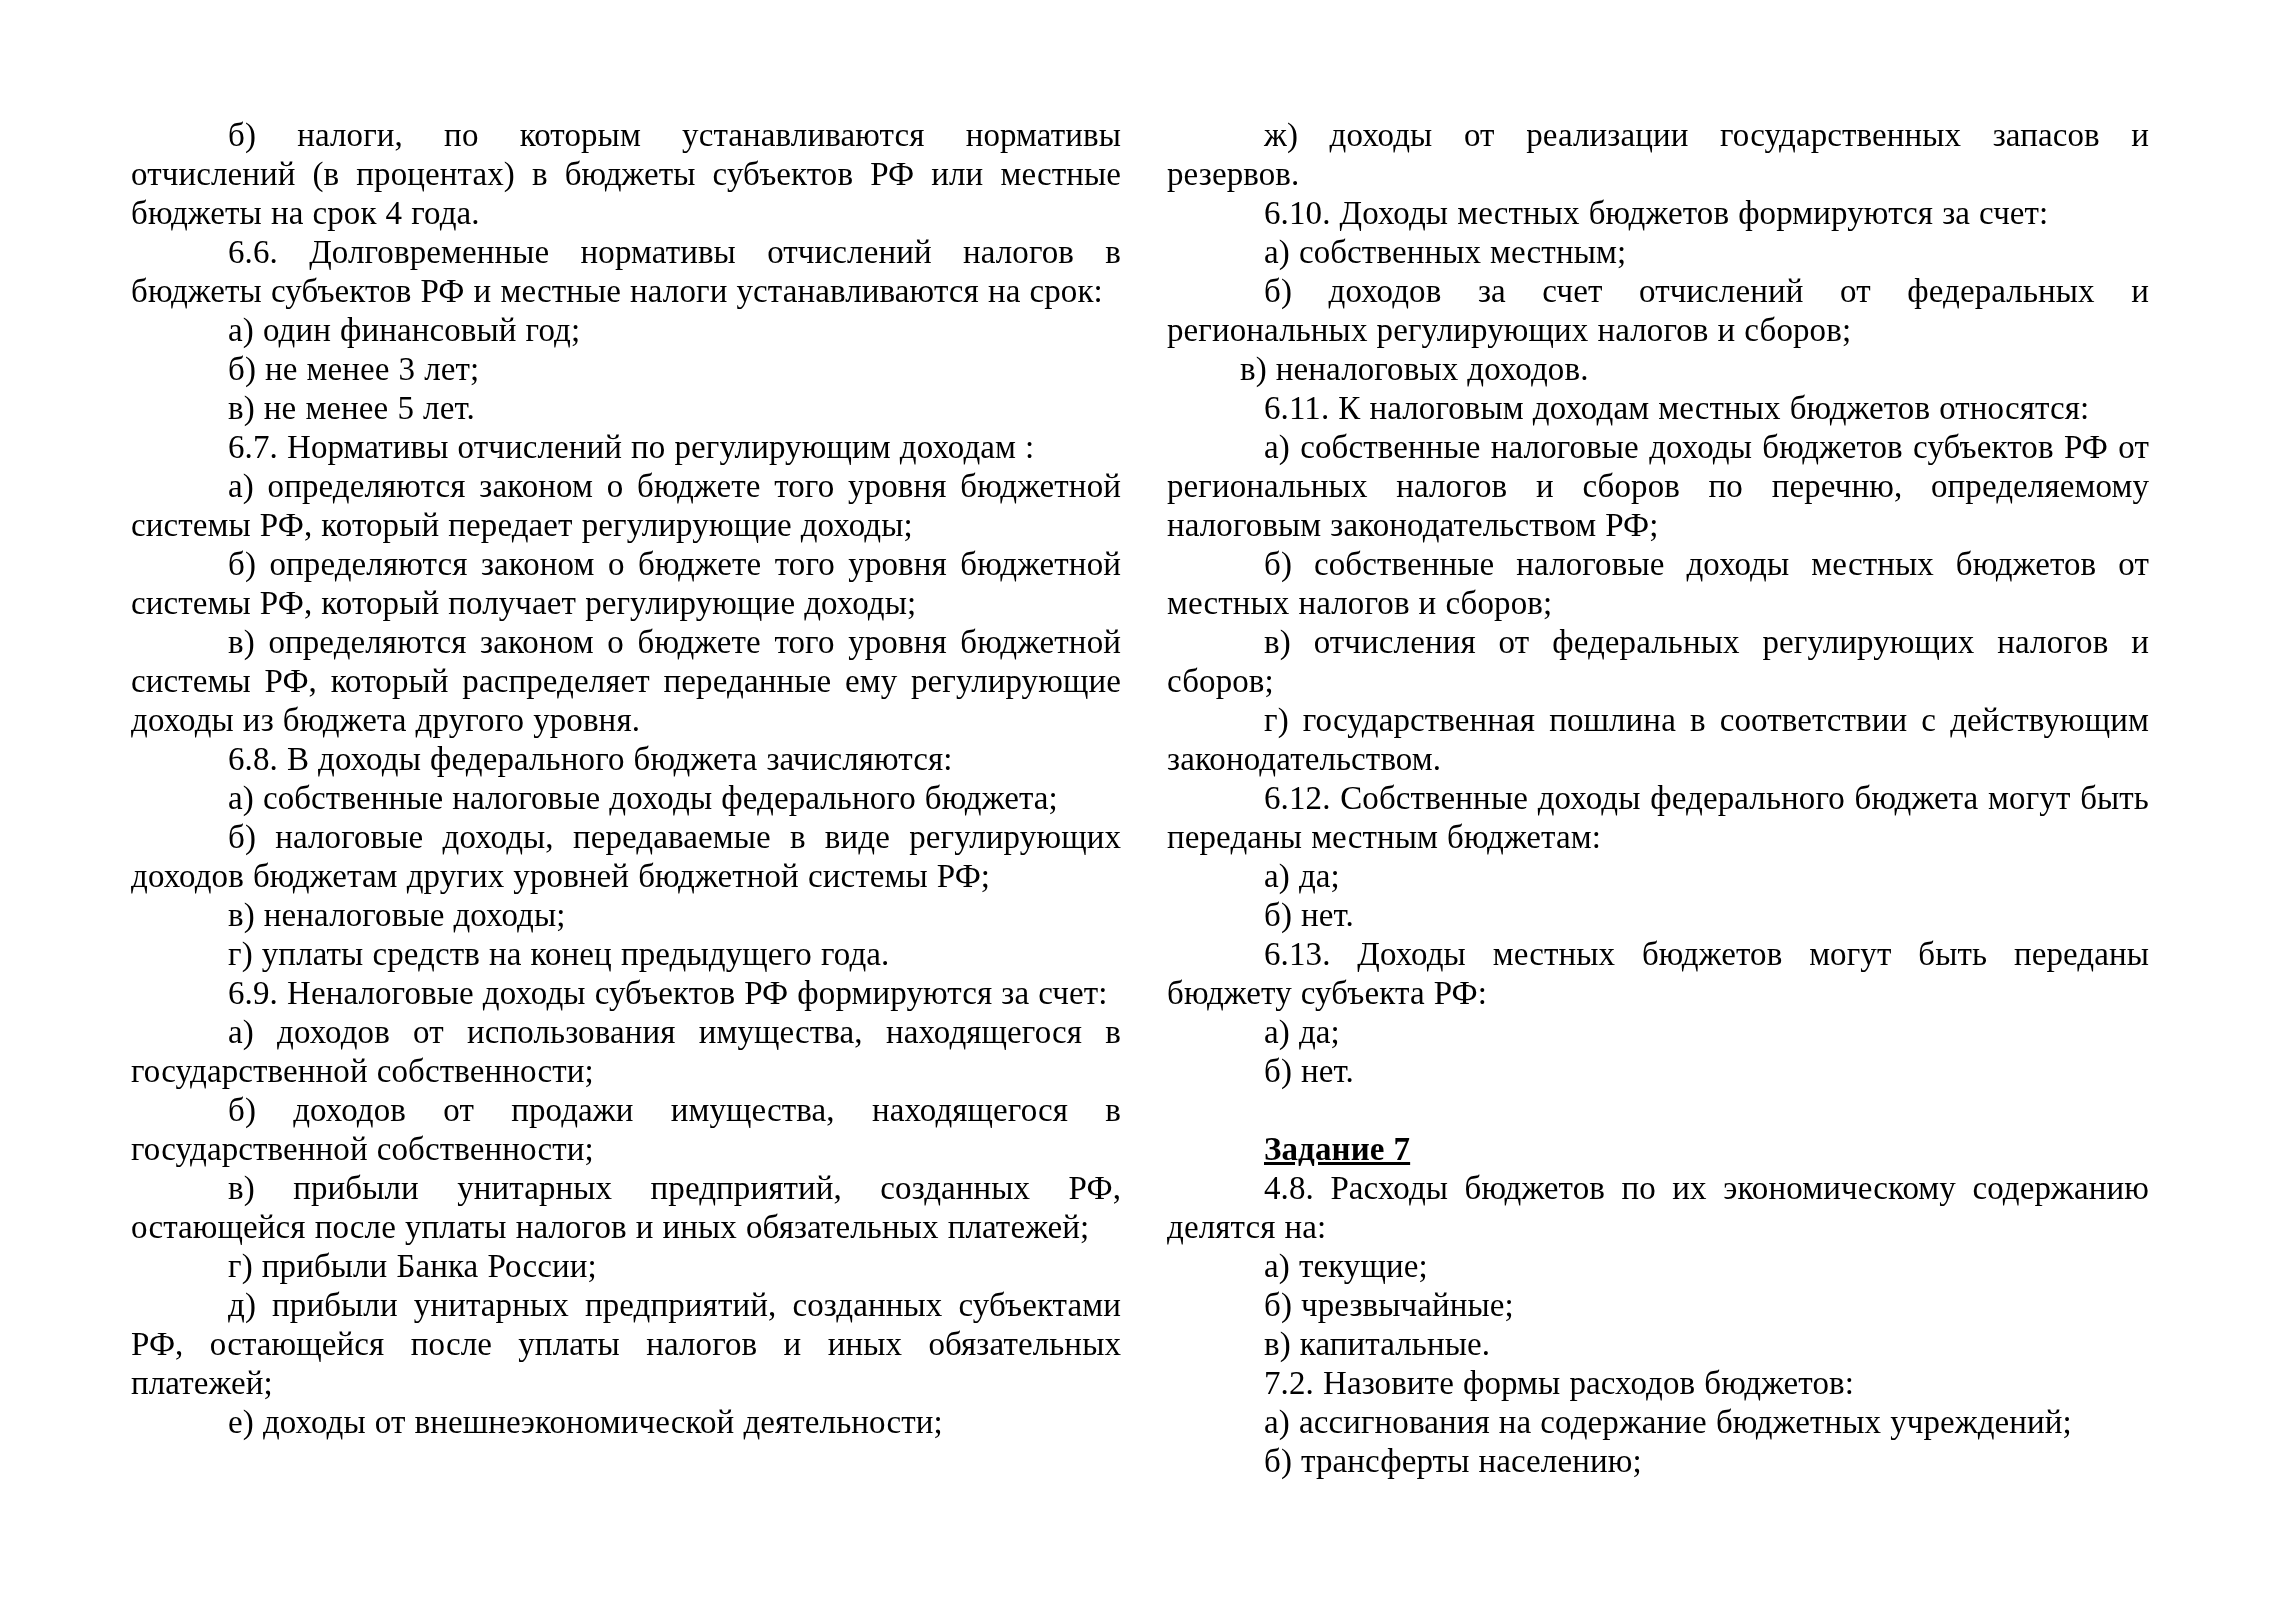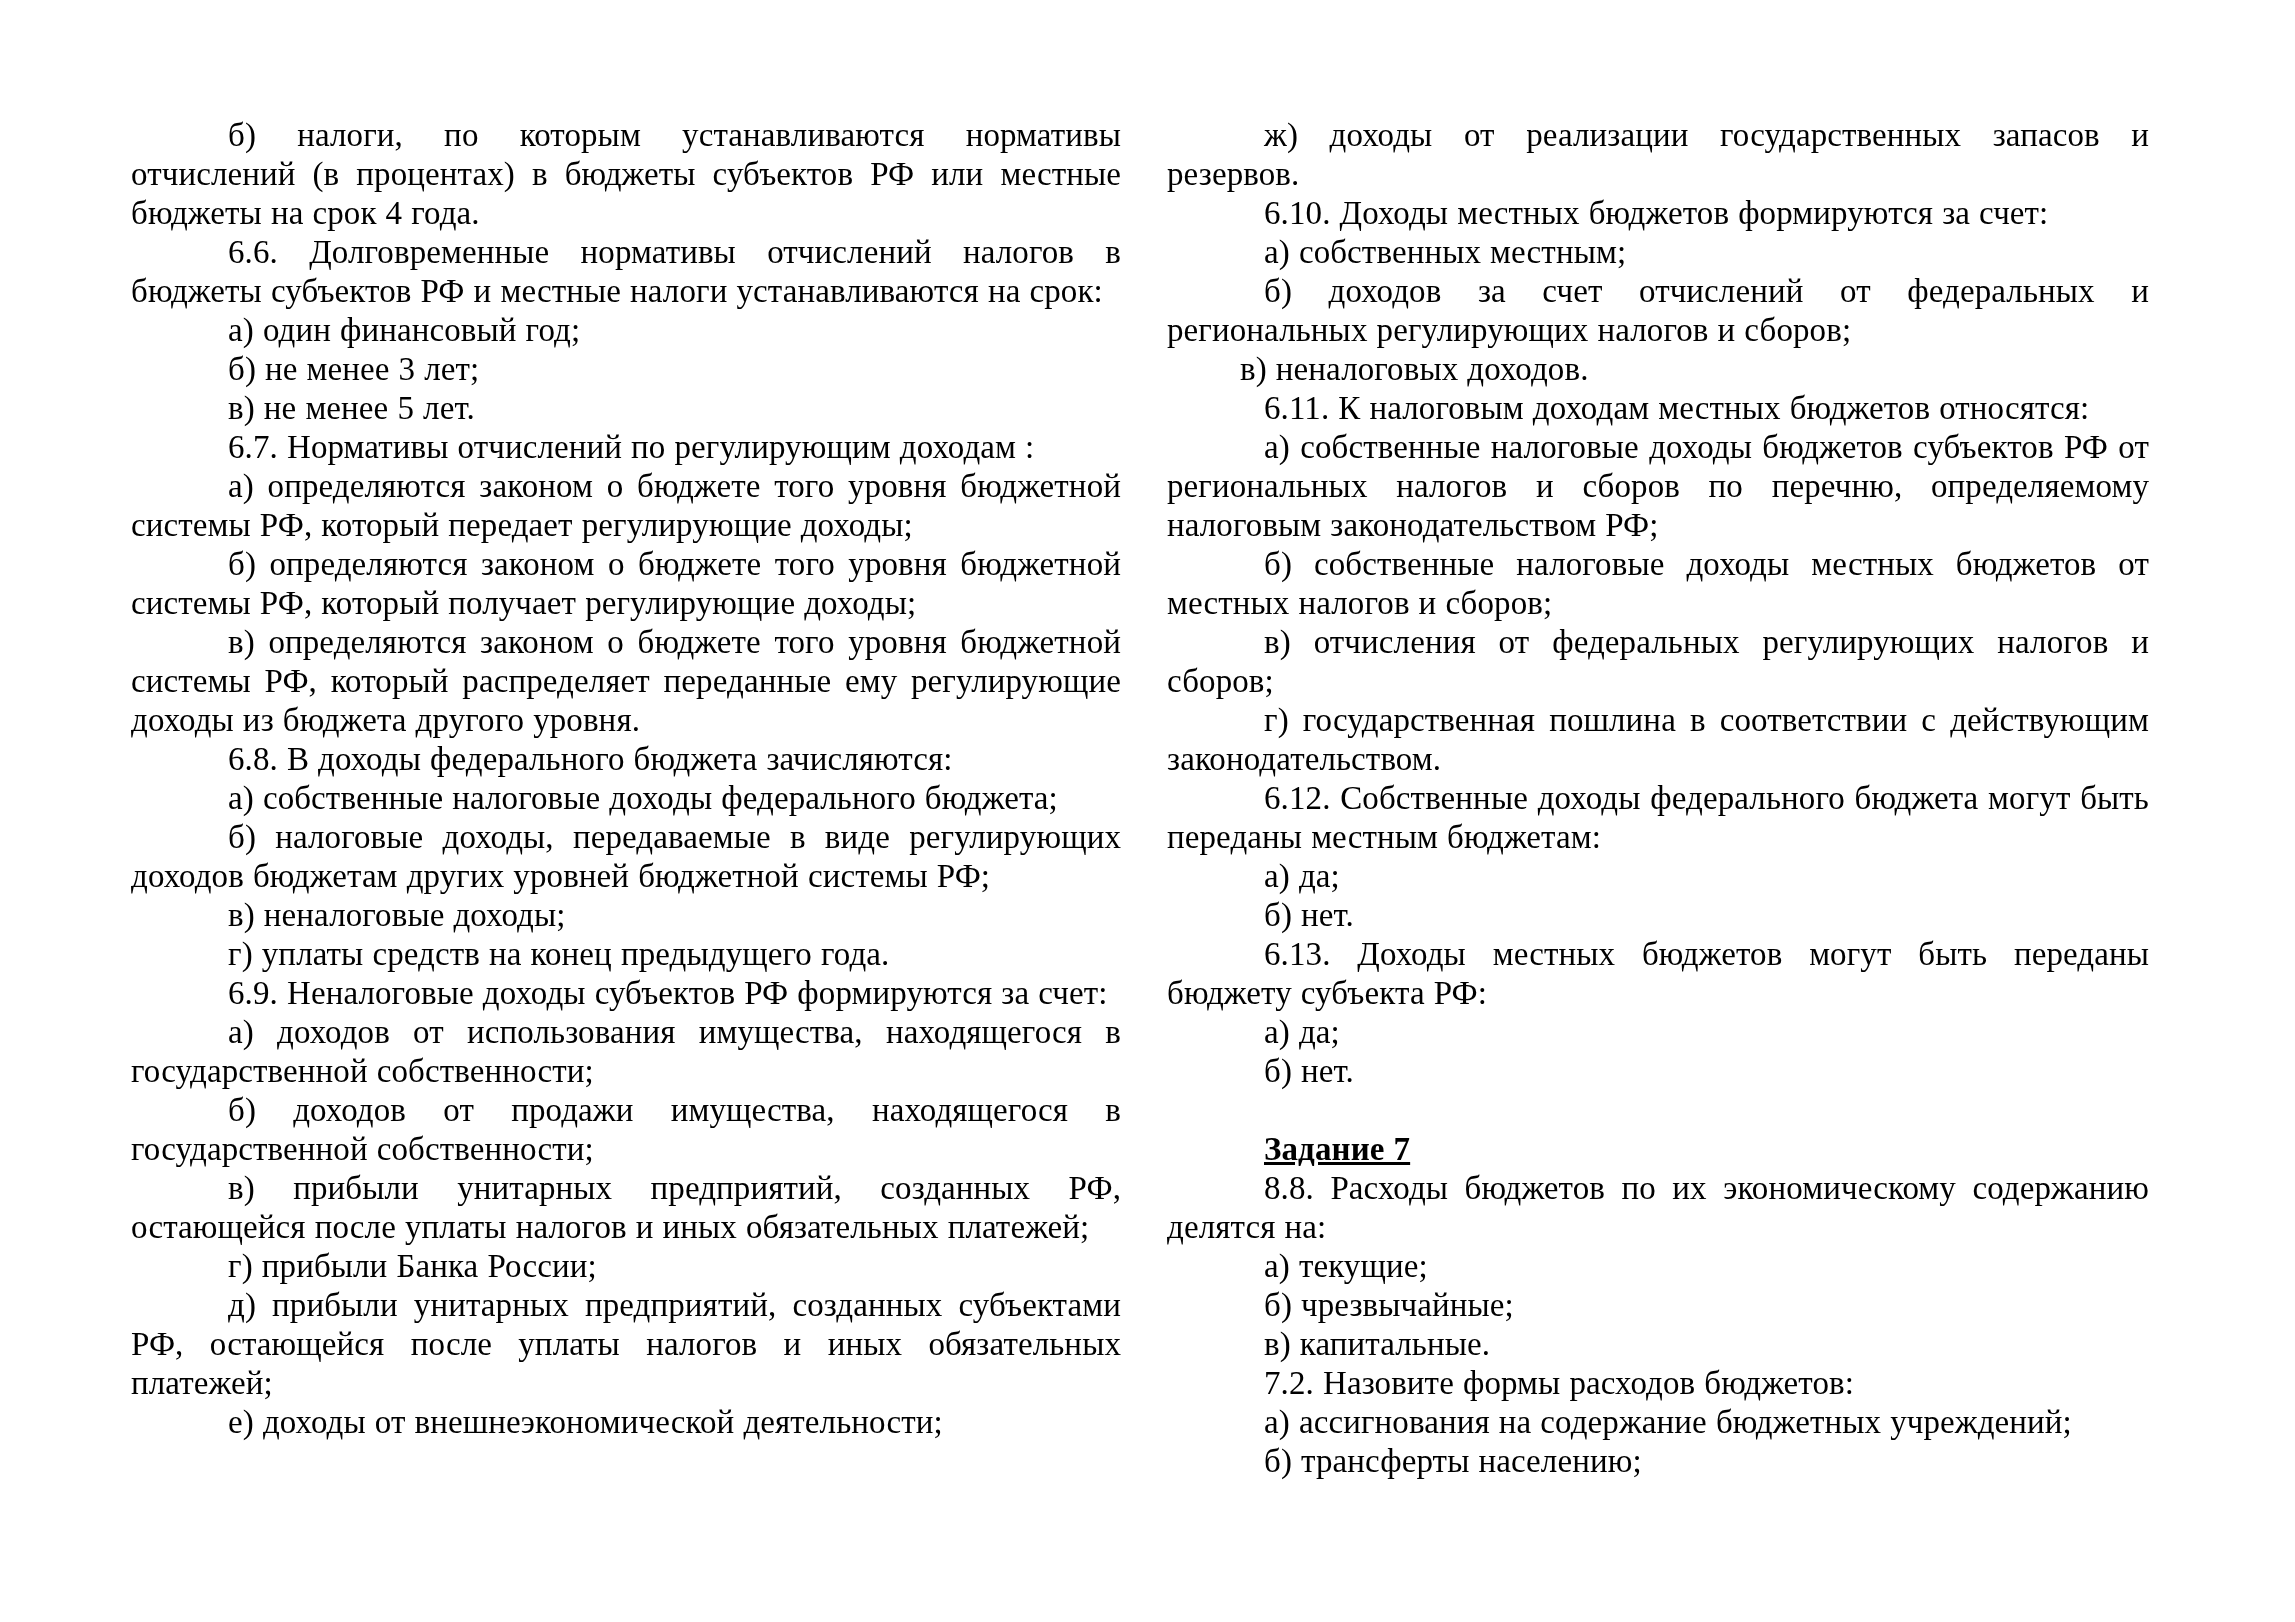--- a/index.html
+++ b/index.html
@@ -78,21 +78,21 @@
       <p class="para">в) отчисления от федеральных регулирующих налогов и сборов;</p>
       <p class="para">г) государственная пошлина в соответствии с действующим законодательством.</p>
       <p class="para">6.12. Собственные доходы федерального бюджета могут быть переданы местным бюджетам:</p>
       <p class="para">а) да;</p>
       <p class="para">б) нет.</p>
       <p class="para">6.13. Доходы местных бюджетов могут быть переданы бюджету субъекта РФ:</p>
       <p class="para">а) да;</p>
       <p class="para">б) нет.</p>
       <div class="spacer-line"></div>
       <p class="para bold">Задание 7</p>
-      <p class="para">8.8. Расходы бюджетов по их экономическому содержанию делятся на:</p>
+      <p class="para">4.8. Расходы бюджетов по их экономическому содержанию делятся на:</p>
       <p class="para">а) текущие;</p>
       <p class="para">б) чрезвычайные;</p>
       <p class="para">в) капитальные.</p>
       <p class="para">7.2. Назовите формы расходов бюджетов:</p>
       <p class="para">а) ассигнования на содержание бюджетных учреждений;</p>
       <p class="para">б) трансферты населению;</p>
     </div>
 </div>
 
 

